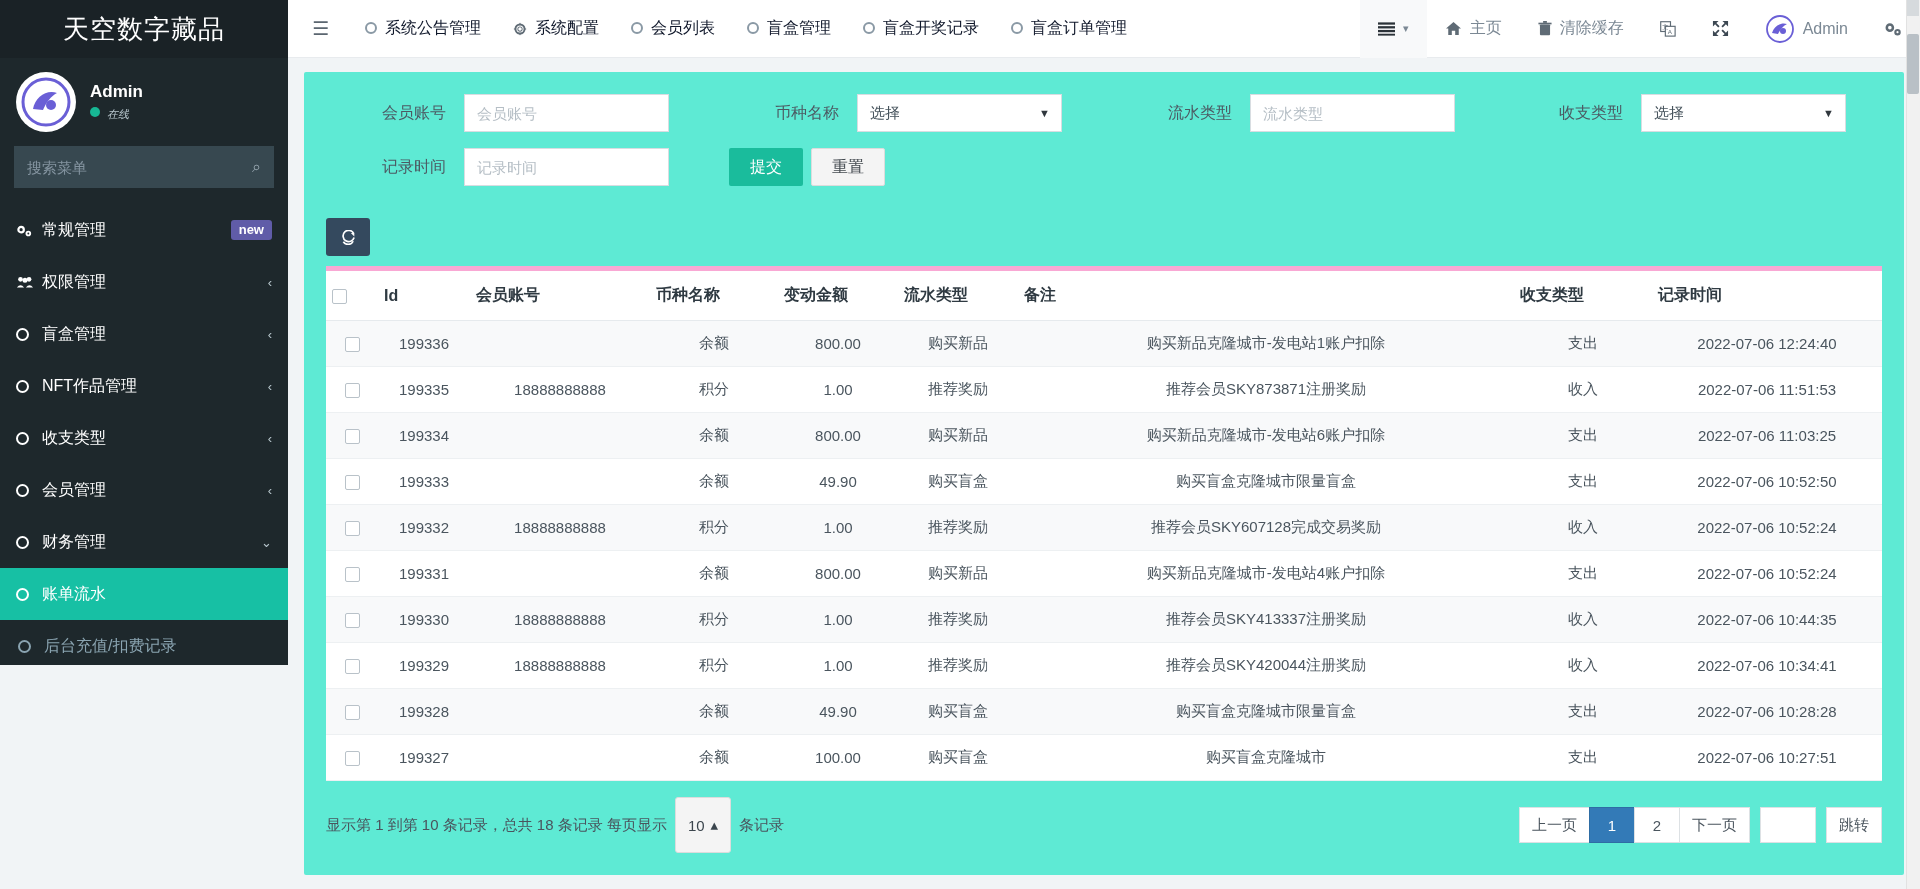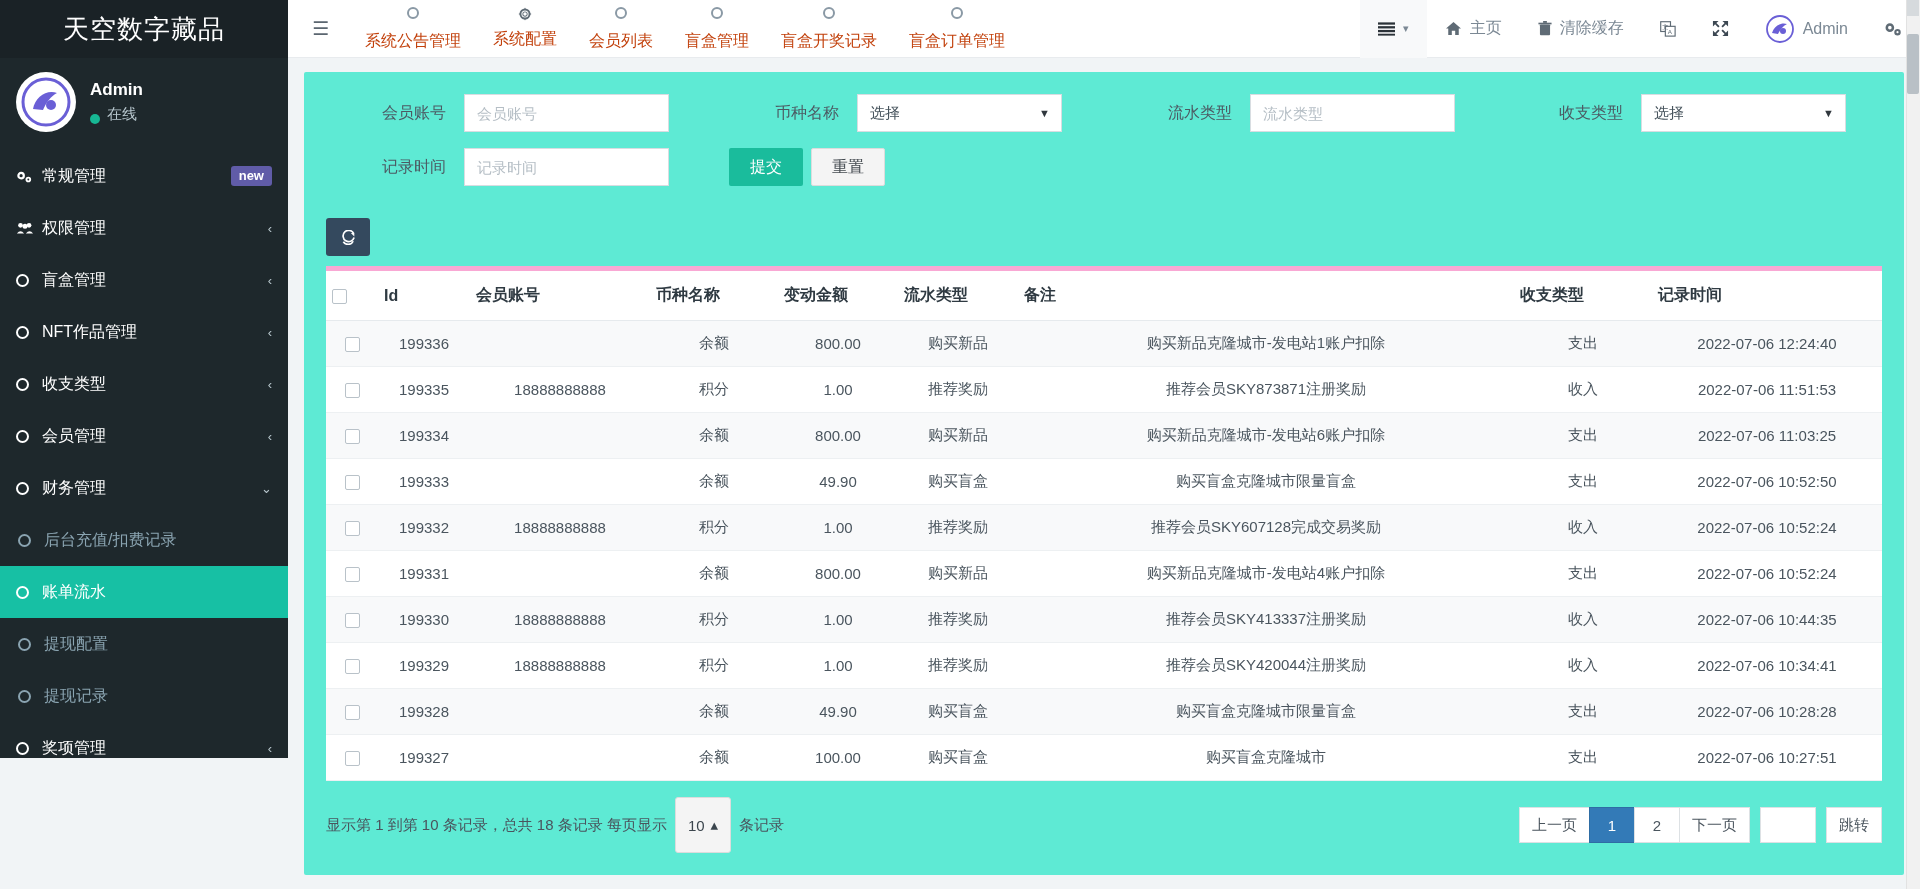--- a/index.html
+++ b/index.html
@@ -6,21 +6,21 @@
   html, body {
     width: 1920px; height: 889px;
     font-family: "Liberation Sans", "DejaVu Sans", sans-serif;
     overflow: hidden;
     background: #f1f4f6;
   }
   .app { display: flex; width: 1920px; height: 889px; position: relative; }
 
   
   .sidebar {
-    width: 288px; min-width: 288px; height: 758px;
+    width: 288px; min-width: 288px; height: 665px;
     background: #1e282c;
     display: flex; flex-direction: column;
     overflow: hidden;
   }
   .brand {
     height: 58px; display: flex; align-items: center; justify-content: center;
     background: #1a2226;
     color: #ffffff; font-size: 26px; letter-spacing: 1px;
   }
   .userpanel {
@@ -30,21 +30,21 @@
   .avatar {
     width: 56px; height: 56px; border-radius: 50%;
     background: #ffffff;
     display: flex; align-items: center; justify-content: center;
     flex-shrink: 0;
     box-shadow: 0 0 0 2px #ffffff;
   }
   .avatar svg { display:block; }
   .uinfo { margin-left: 16px; }
   .uname { color: #ffffff; font-size: 17px; font-weight: bold; line-height: 20px; }
-  .ustatus { color: #b8c7ce; font-size: 15px; margin-top: 5px; display: flex; align-items: flex-end; }
+  .ustatus { color: #b8c7ce; font-size: 11px; margin-top: 5px; display: flex; align-items: flex-start; font-style: italic; }
   .dot { width: 10px; height: 10px; border-radius: 50%; background: #17b794; margin-right: 7px; display:inline-block; }
 
   .searchwrap { padding: 0 14px 12px 14px; }
   .searchbox {
     height: 42px; background: #374850; border: 1px solid #374850;
     display: flex; align-items: center; padding: 0 12px;
   }
   .searchbox input {
     flex: 1; background: transparent; border: none; outline: none;
     color: #cfd8dc; font-size: 15px;
@@ -81,21 +81,21 @@
   .main { flex: 1; display: flex; flex-direction: column; min-width: 0; background: #f1f4f6; }
 
   .topbar {
     height: 58px; background: #ffffff; display: flex; align-items: center;
     border-bottom: 1px solid #e8ebee; position: relative;
   }
   .hamb { padding: 0 20px 0 24px; font-size: 19px; color: #5b6670; cursor: pointer; }
   .navtabs { display: flex; align-items: center; flex: 1; min-width: 0; overflow: hidden; }
   .navtab {
     display: flex; align-items: center; gap: 8px; padding: 0 16px;
-    color: #c2410c; font-size: 16px; white-space: nowrap; cursor: pointer; flex-direction: column;
+    color: #0f172a; font-size: 16px; white-space: nowrap; cursor: pointer;
   }
   .navtab .tcirc { width: 12px; height: 12px; border: 2px solid #8a99a5; border-radius: 50%; display: inline-block; }
   .topright { display: flex; align-items: center; height: 58px; }
   .tr-item {
     display: flex; align-items: center; gap: 8px; padding: 0 18px; height: 58px;
     color: #7b8894; font-size: 16px; white-space: nowrap; cursor: pointer;
   }
   .tr-item.boxed { background: #f8f9fa; }
   .tr-icon { font-size: 16px; color: #5f6b75; }
   .tr-avatar {
@@ -212,20 +212,26 @@
       </div>
       <div class="uinfo">
         <div class="uname">Admin</div>
         <div class="ustatus">
           <span class="dot"></span>
           <span>在线</span>
         </div>
       </div>
     </div>
 
+    <div class="searchwrap">
+      <div class="searchbox">
+        <input type="text" placeholder="搜索菜单" style="">
+        <span class="search-ico">⌕</span>
+      </div>
+    </div>
 
     <nav class="menu" id="menu">
         <div class="mitem top">
           <span class="ico">
             <svg width="17" height="15" viewBox="0 0 20 16">
               <circle cx="6" cy="7" r="3.2" fill="none" stroke="currentColor" stroke-width="2.6"></circle>
               <circle cx="14.5" cy="11.5" r="2.2" fill="none" stroke="currentColor" stroke-width="2.2"></circle>
             </svg>
           </span>
           <span class="lbl">常规管理</span>
@@ -272,31 +278,31 @@
           <span class="lbl">会员管理</span>
           <span class="chev">‹</span>
         </div>
         <div class="mitem top">
           <span class="ico">
             <span class="circ"></span>
           </span>
           <span class="lbl">财务管理</span>
           <span class="chev">⌄</span>
         </div>
+        <div class="mitem active">
+          <span class="ico">
+            <span class="circ"></span>
+          </span>
+          <span class="lbl">账单流水</span>
+        </div>
         <div class="mitem sub">
           <span class="ico">
             <span class="circ"></span>
           </span>
           <span class="lbl">后台充值/扣费记录</span>
-        </div>
-        <div class="mitem active">
-          <span class="ico">
-            <span class="circ"></span>
-          </span>
-          <span class="lbl">账单流水</span>
         </div>
         <div class="mitem sub">
           <span class="ico">
             <span class="circ"></span>
           </span>
           <span class="lbl">提现配置</span>
         </div>
         <div class="mitem sub">
           <span class="ico">
             <span class="circ"></span>

